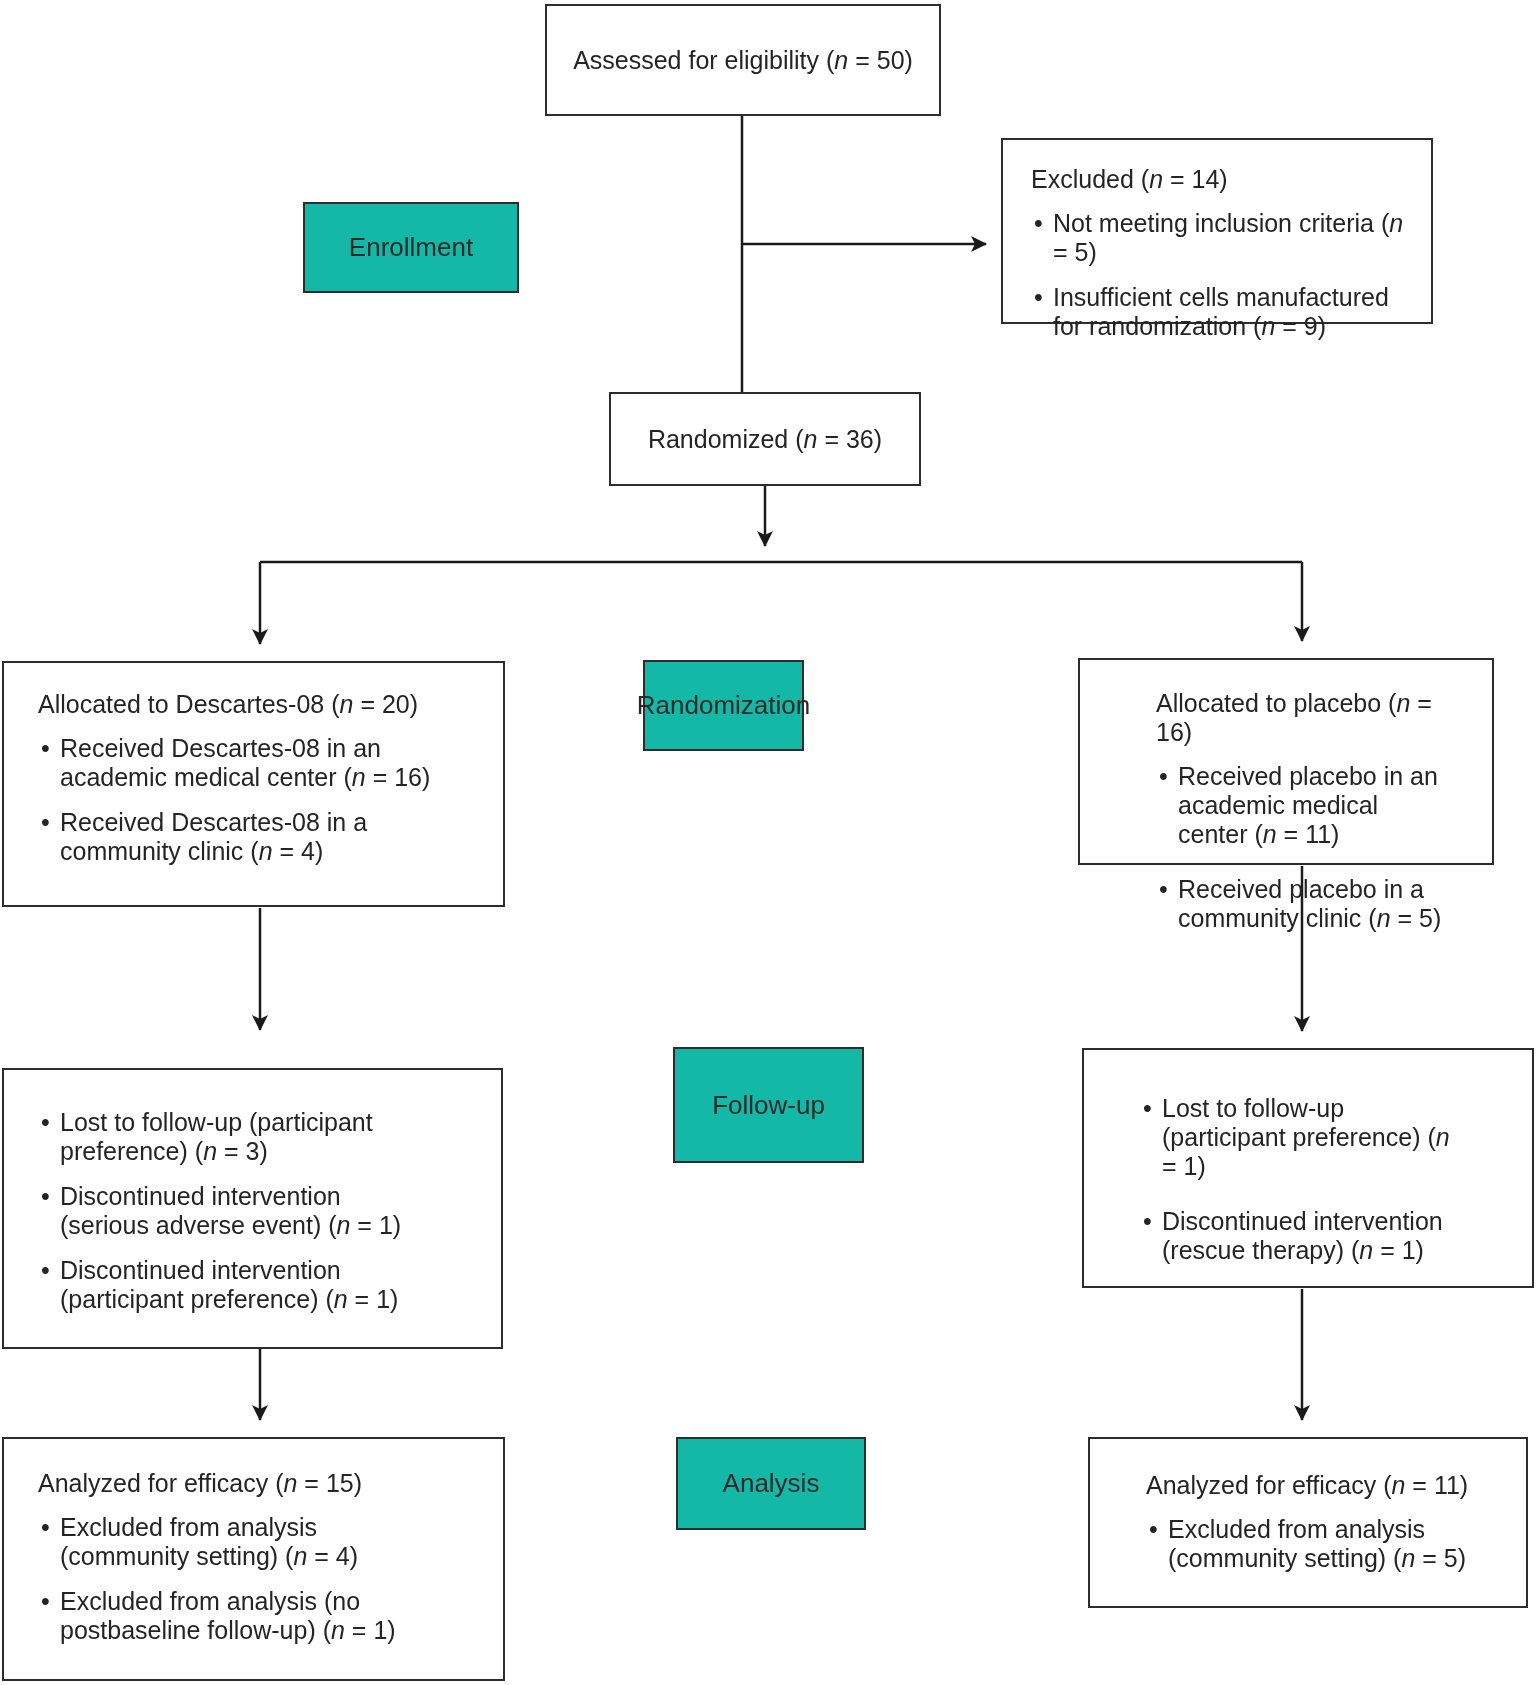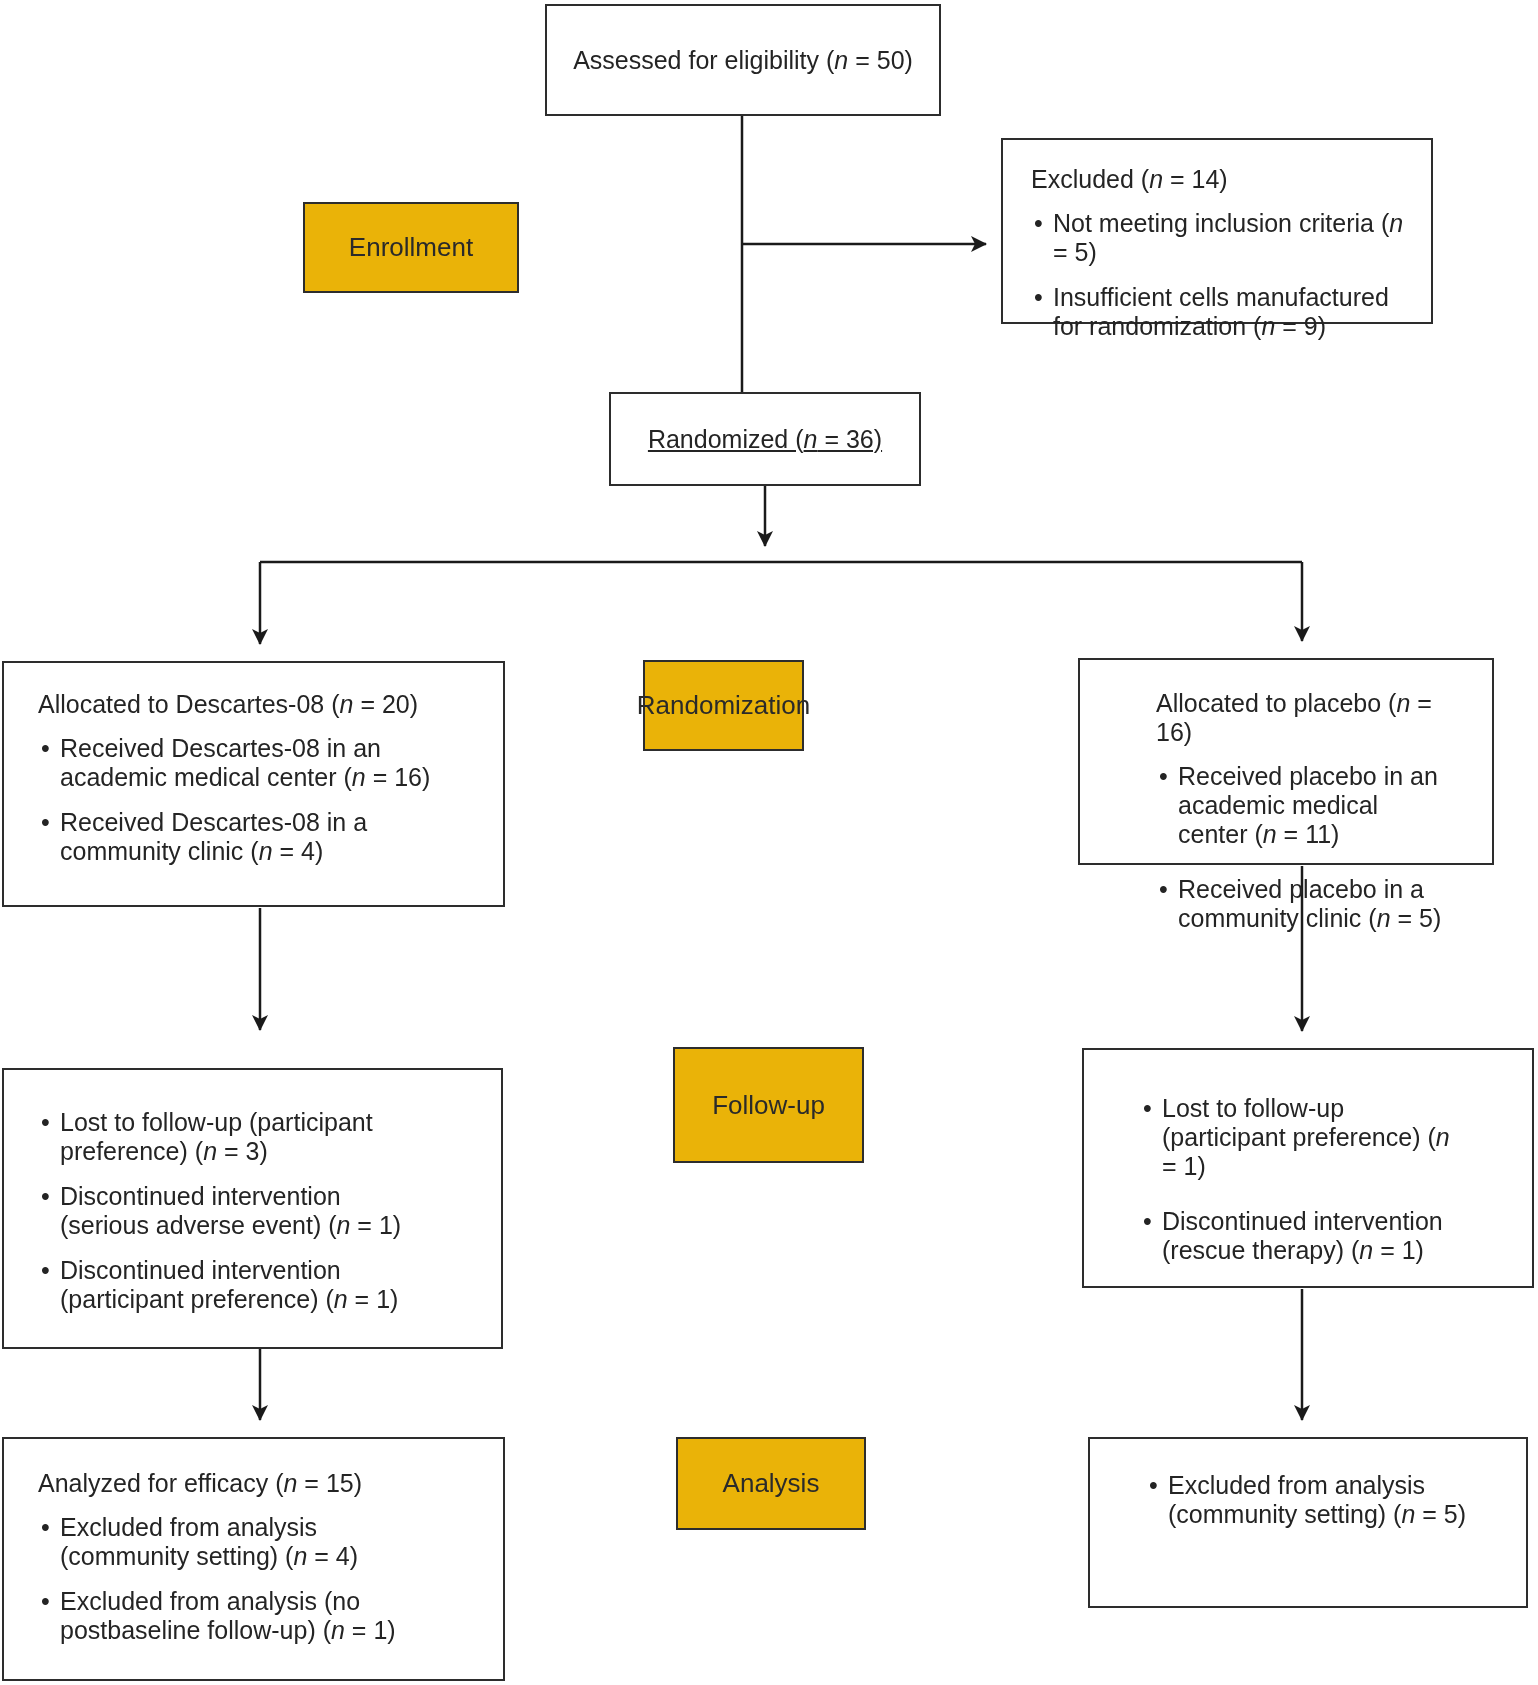--- a/index.html
+++ b/index.html
@@ -17,42 +17,42 @@
     background:#ffffff;
     border:2.5px solid #2d2d2d;
     box-sizing:border-box;
     font-size:25px;
     line-height:29px;
     color:#242424;
     z-index:2;
   }
   .label{
     position:absolute;
-    background:#eab308;
+    background:#14b8a6;
     border:2.5px solid #2d2d2d;
     box-sizing:border-box;
     display:flex;align-items:center;justify-content:center;
     font-size:26px;
     color:#2a2a2a;
     z-index:2;
   }
   .centered{display:flex;align-items:center;justify-content:center;text-align:center;}
   .title{margin:0;}
   .bullet{position:relative;padding-left:22px;}
   .bullet::before{content:"\2022";position:absolute;left:3px;top:0;}
   .title + .bullet{margin-top:15px;}
   .bullet + .bullet{margin-top:16px;}
   .col-r .bullet + .bullet{margin-top:26px;}
   i{font-style:italic;}
 
   
   #b-assessed   {left:545px; top:4px;    width:396px; height:112px;}
   #b-excluded   {left:1001px;top:138px;  width:432px; height:186px; padding:25px 18px 0 28px;}
   #l-enrollment {left:303px; top:202px;  width:216px; height:91px;}
-  #b-randomized {left:609px; top:392px;  width:312px; height:94px;text-decoration:underline;}
+  #b-randomized {left:609px; top:392px;  width:312px; height:94px;}
   #b-alloc-l    {left:2px;   top:661px;  width:503px; height:246px; padding:27px 20px 0 34px;}
   #b-alloc-l .content{max-width:405px;}
   #l-randomize  {left:643px; top:660px;  width:161px; height:91px;}
   #b-alloc-r    {left:1078px;top:658px;  width:416px; height:207px; padding:29px 20px 0 76px;}
   #b-alloc-r .content{max-width:295px;}
   #b-follow-l   {left:2px;   top:1047px; width:501px; height:281px; padding:38px 20px 0 34px;margin-top:21px;}
   #b-follow-l .content{max-width:370px;}
   #l-followup   {left:673px; top:1047px; width:191px; height:116px;}
   #b-follow-r   {left:1082px;top:1048px; width:452px; height:240px; padding:44px 20px 0 56px;}
   #b-follow-r .content{max-width:315px;}
@@ -156,17 +156,18 @@
       <div class="bullet">Excluded from analysis (no postbaseline follow-up) (<i>n</i> = 1)</div>
     </div>
   </div>
 
   <div class="label" id="l-analysis">
     <span>Analysis</span>
   </div>
 
   <div class="nbox col-r" id="b-analysis-r">
     <div class="content">
+      <div class="title">Analyzed for efficacy (<i>n</i> = 11)</div>
       <div class="bullet">Excluded from analysis (community setting) (<i>n</i> = 5)</div>
     </div>
   </div>
 
 </div>
 
 </body></html>

